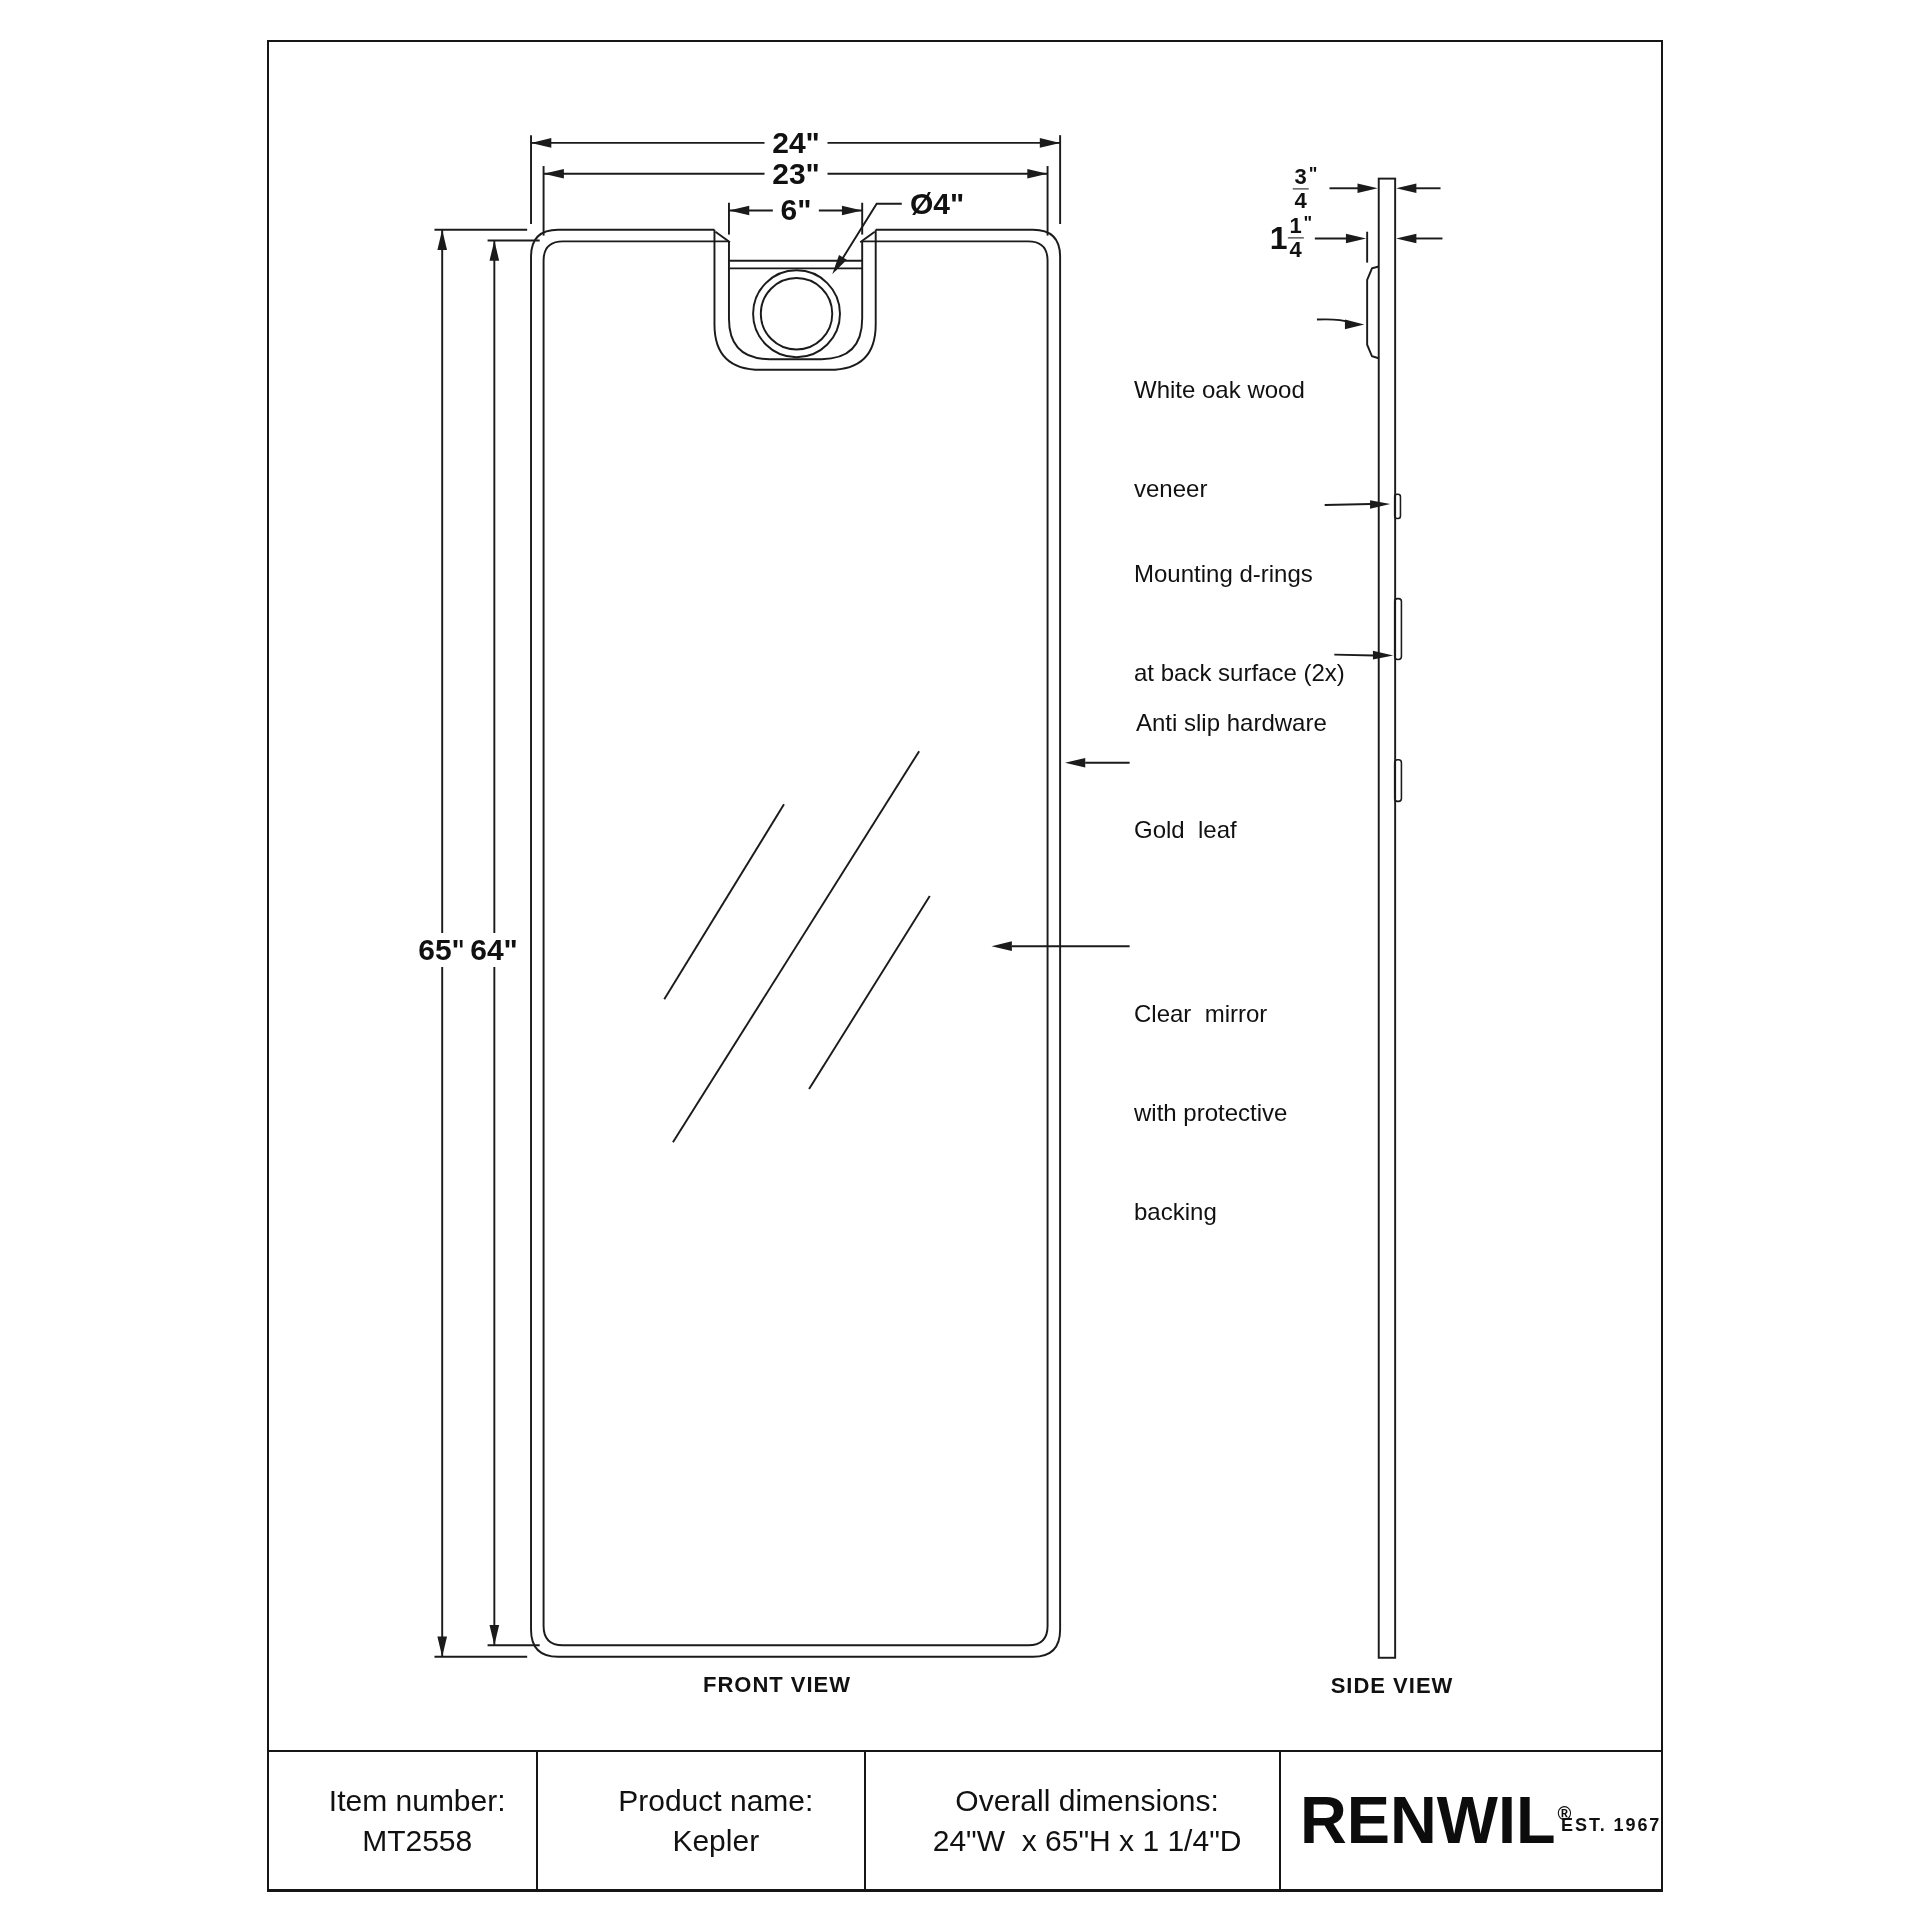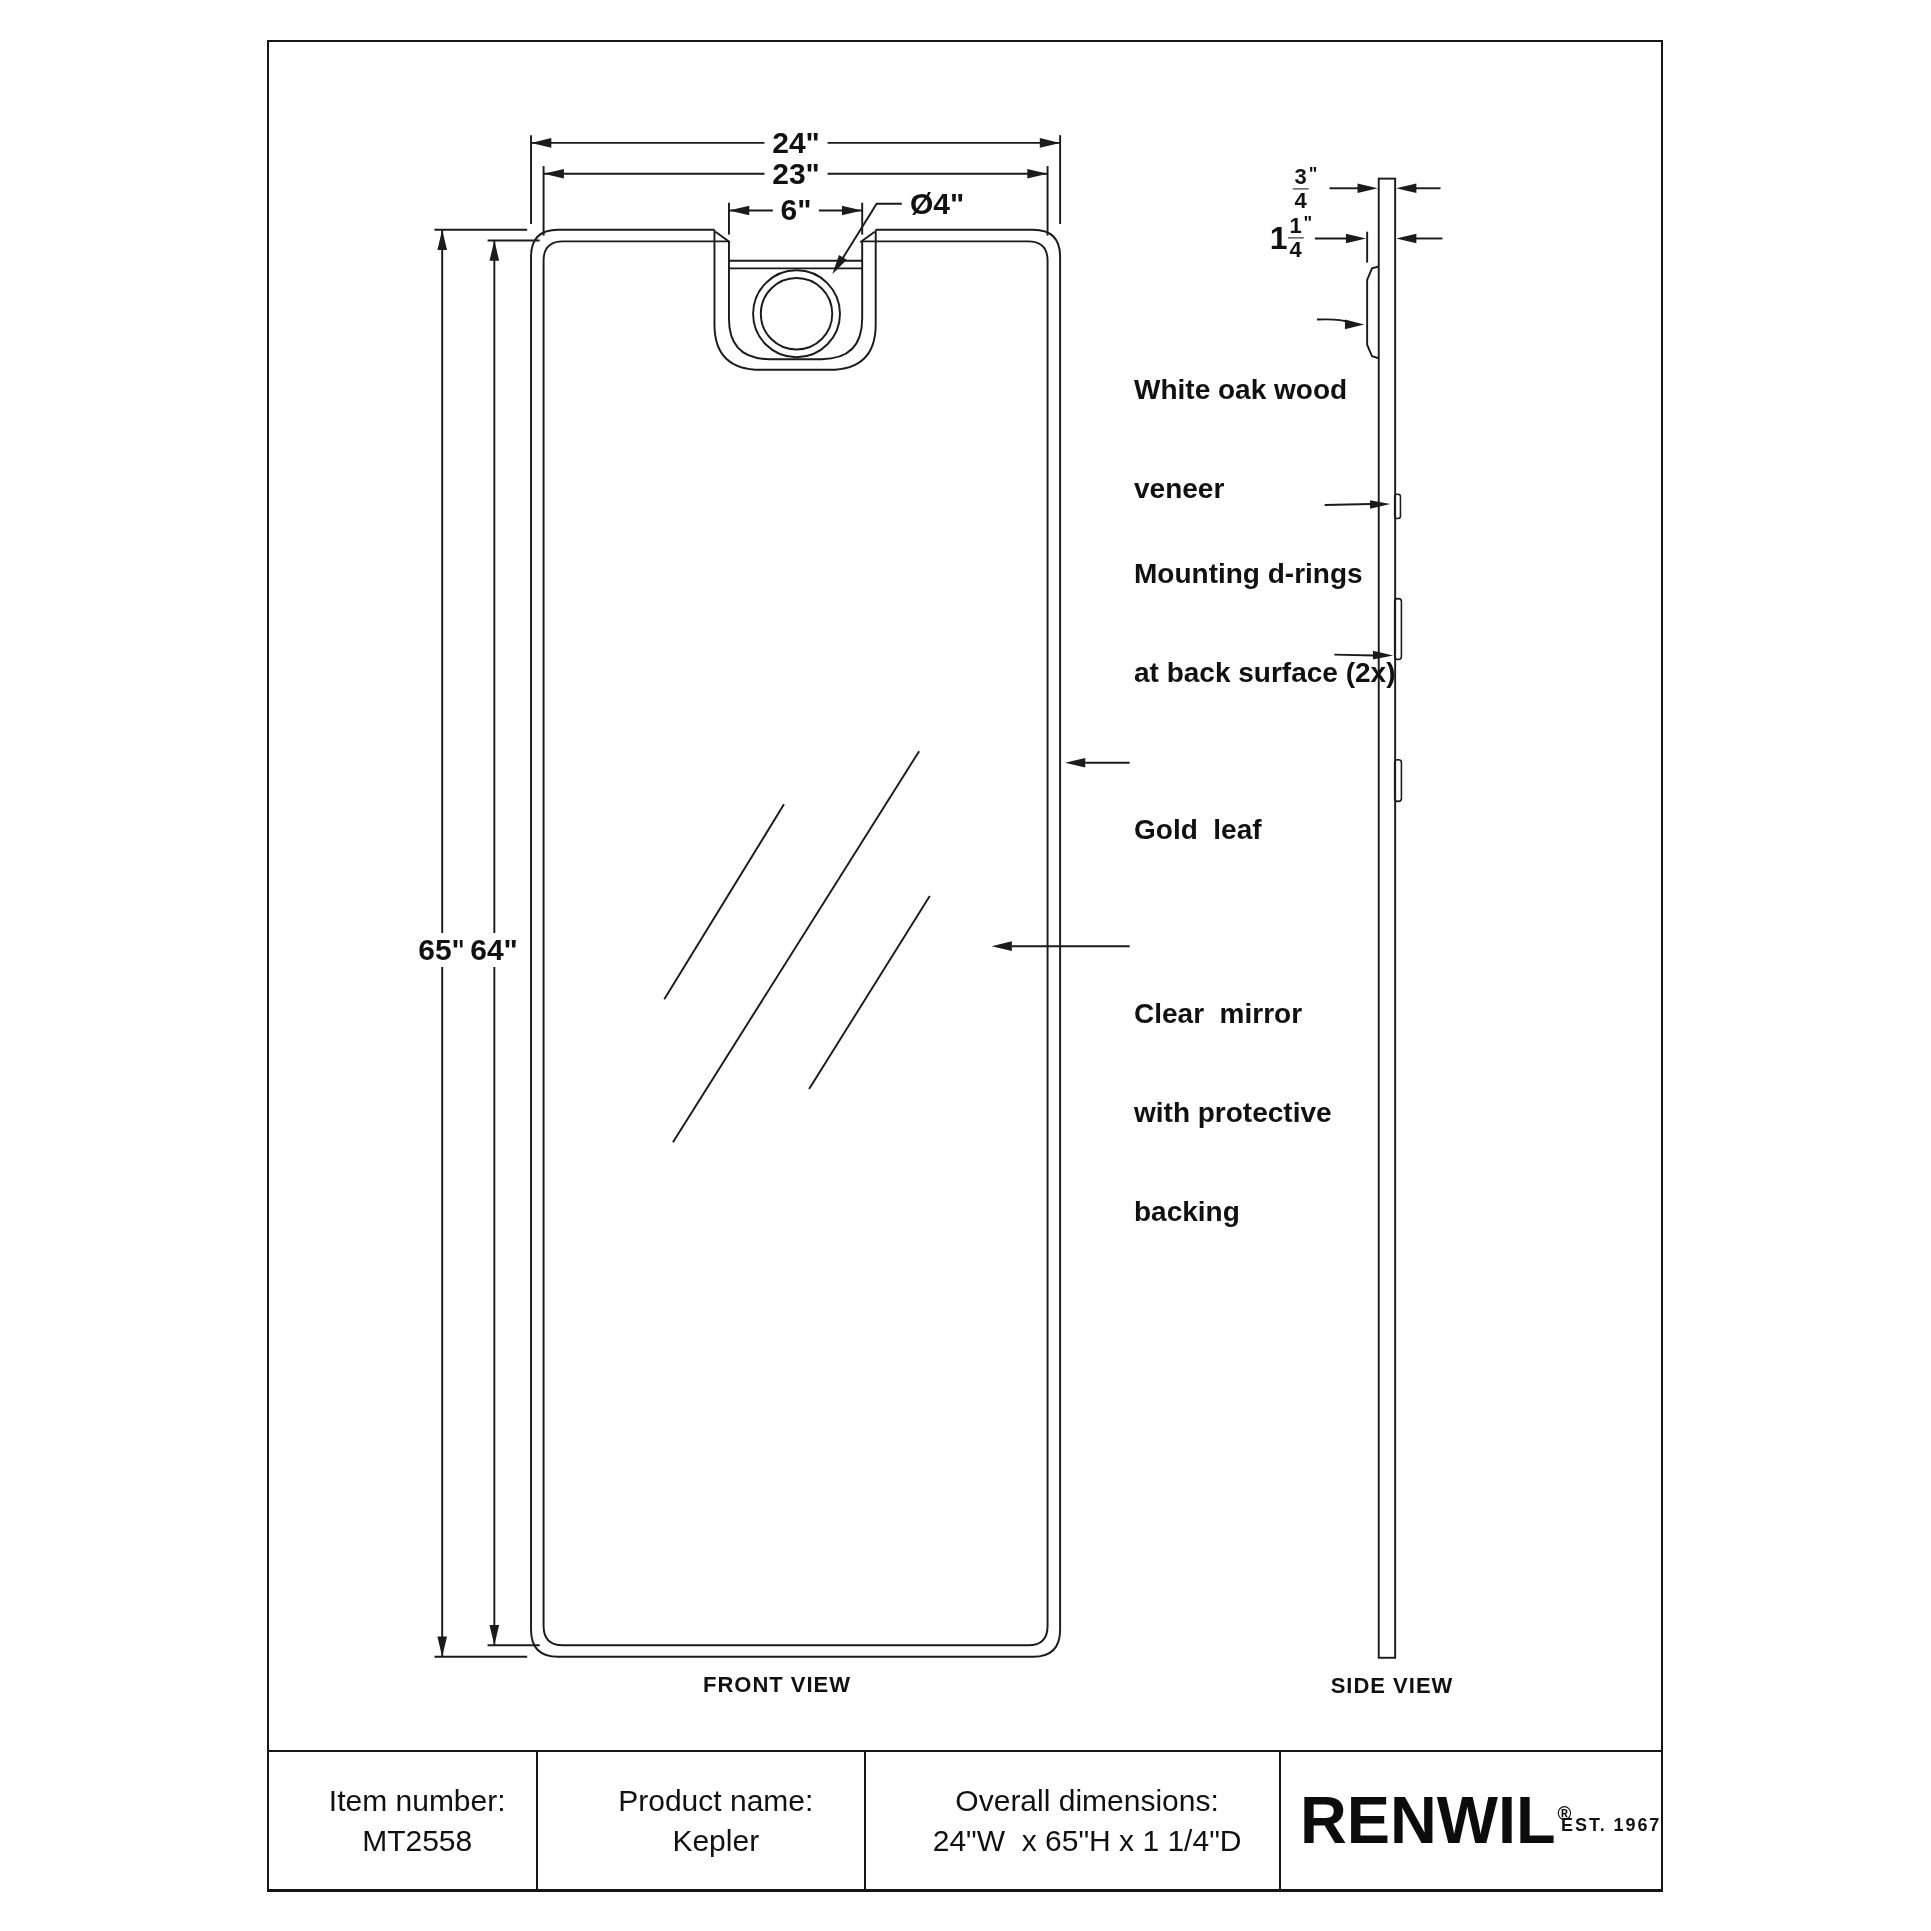--- a/index.html
+++ b/index.html
@@ -7,21 +7,21 @@
   #page{position:relative;width:1931px;height:1931px;background:#ffffff;
         font-family:"Liberation Sans", sans-serif;color:#111;}
   #border-frame{position:absolute;left:267px;top:40px;width:1396px;height:1852px;
         border:2.9px solid #161616;}
   svg{position:absolute;left:0;top:0;}
   .lbl{position:absolute;z-index:5;}
   .dim{font-size:30px;font-weight:700;background:#fff;padding:0 7.7px;white-space:pre;
        transform:translate(-50%,-50%);}
   .dim-plain{font-size:30px;font-weight:700;background:#fff;padding:0 3.9px;white-space:pre;
        transform:translate(0,-50%);}
-  .ann{font-size:28px;line-height:33px;font-weight:700;white-space:pre;}
+  .ann{font-size:24px;line-height:33px;font-weight:400;white-space:pre;}
   .viewlbl{font-size:22px;font-weight:700;letter-spacing:1px;transform:translate(-50%,-50%);white-space:pre;}
   .sidedim{display:flex;align-items:center;transform:translate(-50%,-50%);background:#fff;padding:0 2.9px;}
   .sidedim .whole{font-size:32px;font-weight:700;line-height:1;}
   .frac{display:inline-flex;flex-direction:column;align-items:center;line-height:1.05;
         font-size:22px;font-weight:700;}
   .frac .num{border-bottom:1.9px solid #111;padding:0 1.9px;}
   .frac .den{padding:0 1.9px;}
   .sidedim .unit{font-size:18.3px;font-weight:700;align-self:flex-start;line-height:1;}
   
   #title-block{position:absolute;left:267px;top:1750px;width:1396px;height:141px;
@@ -159,20 +159,23 @@
   </div>
 
   <div class="lbl ann" style="left:1134px;top:307px;">
     <div>White oak wood</div>
     <div>veneer</div>
   </div>
   <div class="lbl ann" style="left:1134px;top:491px;">
     <div>Mounting d-rings</div>
     <div>at back surface (2x)</div>
   </div>
+  <div class="lbl ann" style="left:1136px;top:640px;">
+    <div>Anti slip hardware</div>
+  </div>
   <div class="lbl ann" style="left:1134px;top:931px;">
     <div>Clear  mirror</div>
     <div>with protective</div>
     <div>backing</div>
   </div>
   <div class="lbl ann" style="left:1134px;top:747px;">
     <div>Gold  leaf</div>
   </div>
 
   <span class="lbl viewlbl" style="left:777px;top:1685px;">FRONT VIEW</span>

